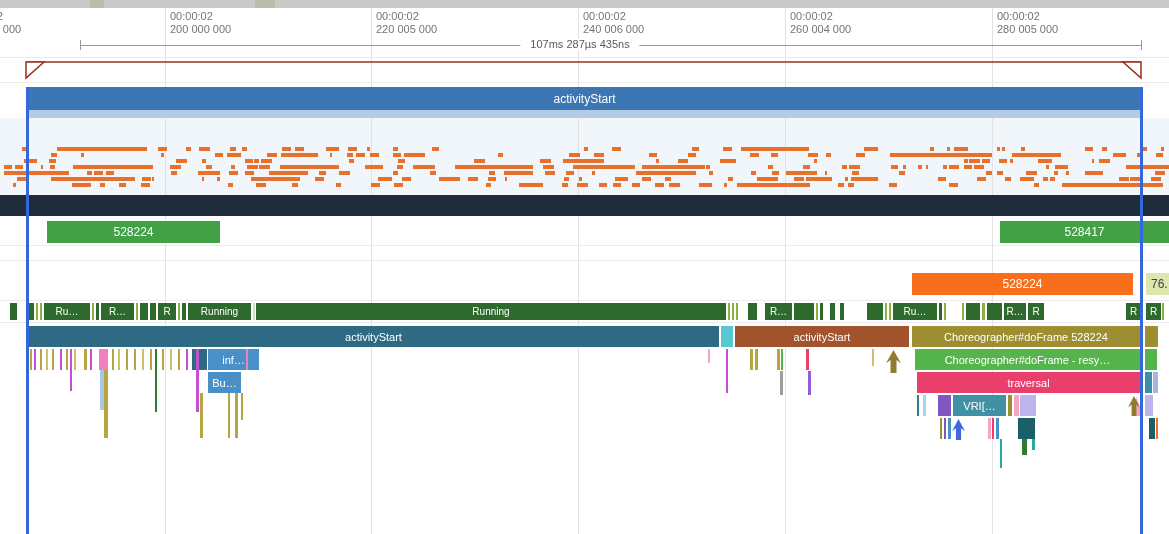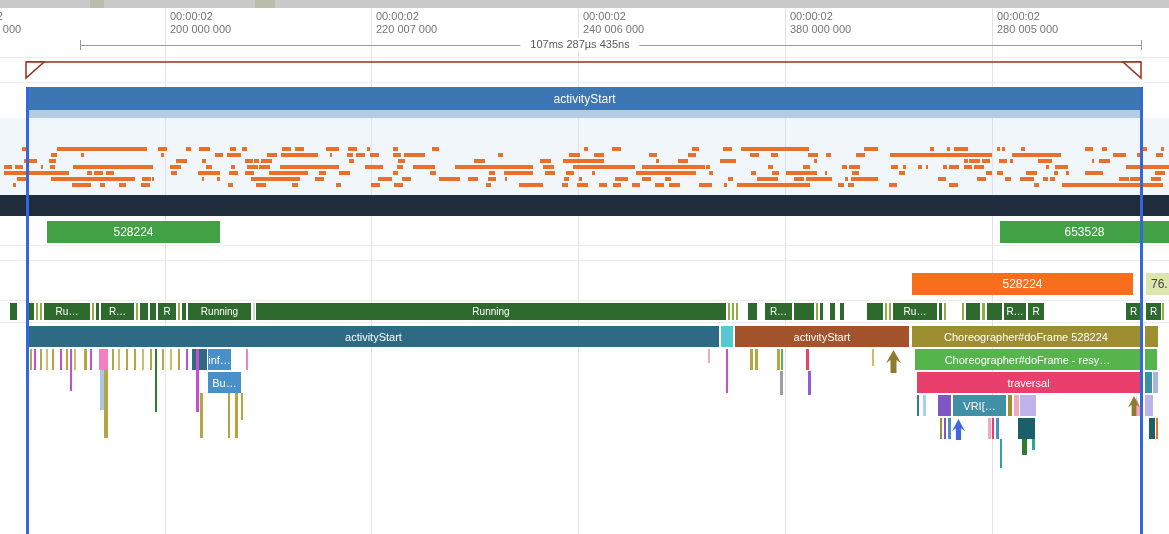--- a/index.html
+++ b/index.html
@@ -58,29 +58,29 @@
     <div class="bar ruler-label" style="left: -40px; top: 10px; width: 120px; height: 28px;">
       <div>00:00:02</div>
       <div>180 000 000</div>
     </div>
     <div class="bar ruler-label" style="left: 170px; top: 10px; width: 120px; height: 28px;">
       <div>00:00:02</div>
       <div>200 000 000</div>
     </div>
     <div class="bar ruler-label" style="left: 376px; top: 10px; width: 120px; height: 28px;">
       <div>00:00:02</div>
-      <div>220 007 000</div>
+      <div>220 005 000</div>
     </div>
     <div class="bar ruler-label" style="left: 583px; top: 10px; width: 120px; height: 28px;">
       <div>00:00:02</div>
       <div>240 006 000</div>
     </div>
     <div class="bar ruler-label" style="left: 790px; top: 10px; width: 120px; height: 28px;">
       <div>00:00:02</div>
-      <div>380 000 000</div>
+      <div>260 004 000</div>
     </div>
     <div class="bar ruler-label" style="left: 997px; top: 10px; width: 120px; height: 28px;">
       <div>00:00:02</div>
       <div>280 005 000</div>
     </div>
   </div>
 
 <div id="meas-line" style="left: 80px; width: 1061px;"></div>
 <div class="meas-tick" id="meas-tick-l" style="left: 80px;"></div>
 <div class="meas-tick" id="meas-tick-r" style="left: 1141px;"></div>
@@ -425,21 +425,21 @@
     <div class="mark" style="width: 3.89078px; left: 473.701px; top: 177px; height: 4px; background: rgb(232, 112, 42);"></div>
     <div class="mark" style="width: 24.362px; left: 518.562px; top: 183px; height: 4px; background: rgb(232, 112, 42);"></div>
     <div class="mark" style="width: 2.60357px; left: 118.728px; top: 183px; height: 4px; background: rgb(232, 112, 42);"></div>
     <div class="mark" style="width: 10.9941px; left: 540.462px; top: 159px; height: 4px; background: rgb(232, 112, 42);"></div>
   </div>
 
 <div id="navy-track" class="abs"></div>
 
 <div>
     <div class="bar " style="left: 47px; top: 221px; width: 173px; height: 22px; background: rgb(66, 160, 69); font-size: 12px;">528224</div>
-    <div class="bar " style="left: 1000px; top: 221px; width: 169px; height: 22px; background: rgb(66, 160, 69); font-size: 12px;">653528</div>
+    <div class="bar " style="left: 1000px; top: 221px; width: 169px; height: 22px; background: rgb(66, 160, 69); font-size: 12px;">528417</div>
   </div>
 
 <div>
     <div class="bar " style="left: 912px; top: 273px; width: 221px; height: 22px; background: rgb(249, 110, 29); font-size: 12px;">528224</div>
     <div class="bar " style="left: 1146px; top: 273px; width: 23px; height: 22px; background: rgb(221, 231, 173); color: rgb(68, 68, 68); font-size: 12px; justify-content: flex-start; padding-left: 5px;">76.</div>
   </div>
 
 <div>
     <div class="bar " style="left: 10px; top: 303px; width: 7px; height: 17px; background: rgb(46, 106, 46); font-size: 10px;"></div>
     <div class="bar " style="left: 28px; top: 303px; width: 6px; height: 17px; background: rgb(46, 106, 46); font-size: 10px;"></div>
@@ -487,21 +487,21 @@
 
 <div>
     <div class="bar " style="left: 28px; top: 326px; width: 691px; height: 21px; background: rgb(46, 106, 132);">activityStart</div>
     <div class="bar " style="left: 721px; top: 326px; width: 12px; height: 21px; background: rgb(87, 199, 212);"></div>
     <div class="bar " style="left: 735px; top: 326px; width: 174px; height: 21px; background: rgb(162, 83, 44);">activityStart</div>
     <div class="bar " style="left: 912px; top: 326px; width: 228px; height: 21px; background: rgb(157, 142, 49);">Choreographer#doFrame 528224</div>
     <div class="bar " style="left: 1145px; top: 326px; width: 13px; height: 21px; background: rgb(157, 142, 49);"></div>
   </div>
 <div>
     <div class="bar " style="left: 192px; top: 349px; width: 15px; height: 21px; background: rgb(46, 106, 132);"></div>
-    <div class="bar " style="left: 208px; top: 349px; width: 23px; height: 21px; background: rgb(74, 144, 200);">inf…</div>
+    <div class="bar " style="left: 208px; top: 349px; width: 51px; height: 21px; background: rgb(74, 144, 200);">inf…</div>
     <div class="bar " style="left: 915px; top: 349px; width: 225px; height: 21px; background: rgb(86, 180, 76);">Choreographer#doFrame - resy…</div>
     <div class="bar " style="left: 1145px; top: 349px; width: 12px; height: 21px; background: rgb(86, 180, 76);"></div>
   </div>
 <div>
     <div class="bar " style="left: 208px; top: 372px; width: 33px; height: 21px; background: rgb(74, 144, 200);">Bu…</div>
     <div class="bar " style="left: 917px; top: 372px; width: 223px; height: 21px; background: rgb(234, 63, 109);">traversal</div>
     <div class="bar " style="left: 1145px; top: 372px; width: 7px; height: 21px; background: rgb(58, 143, 163);"></div>
     <div class="bar " style="left: 1153px; top: 372px; width: 5px; height: 21px; background: rgb(168, 180, 230);"></div>
   </div>
 <div>

